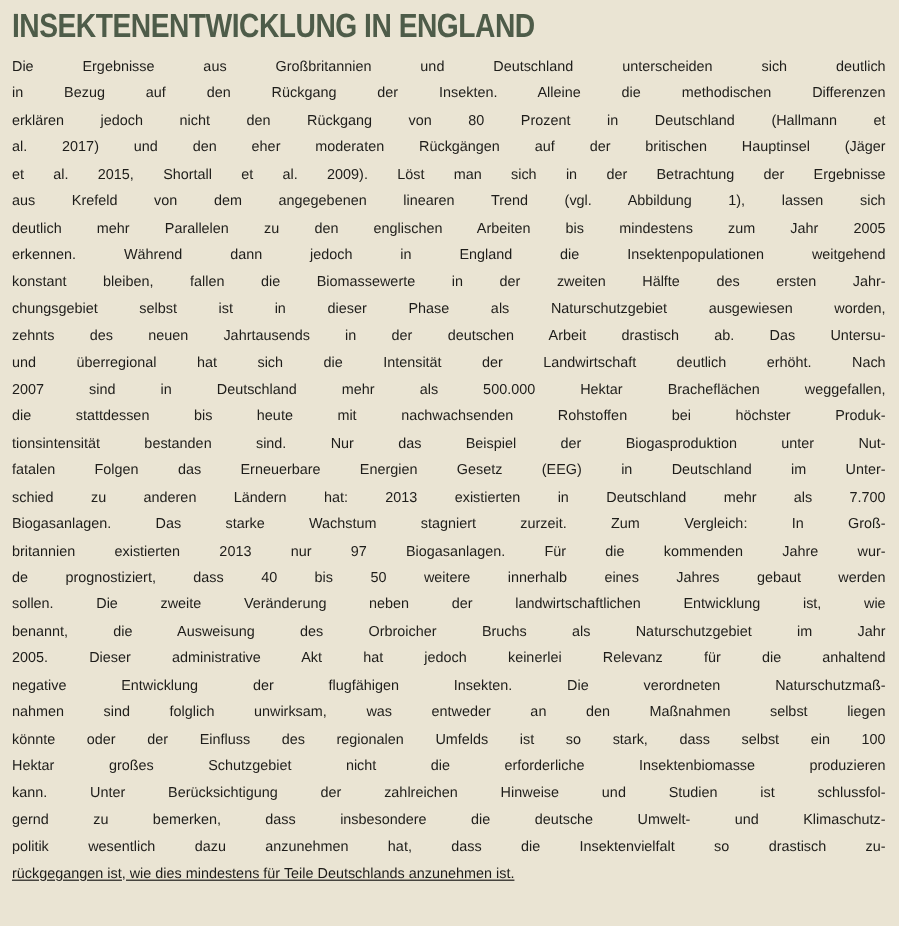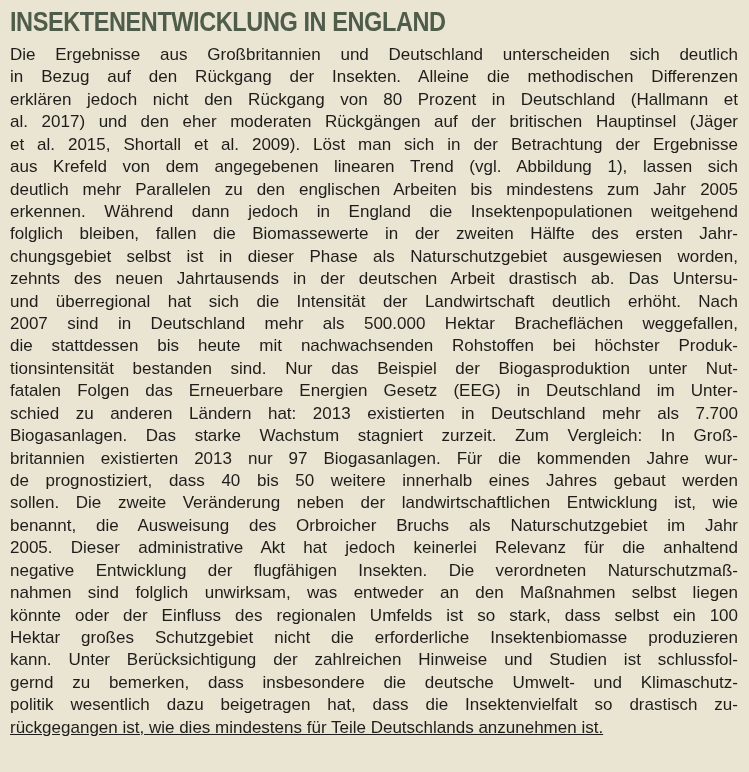--- a/index.html
+++ b/index.html
@@ -23,21 +23,21 @@
     font-weight: bold;
     letter-spacing: -0.5px;
     line-height: 33px;
     color: var(--heading, #4e5c49);
     transform: scaleX(0.84);
     transform-origin: 0 50%;
     white-space: nowrap;
   }
   .article {
     color: var(--body-text, #1e1d1a);
-    font-size: 17px;
+    font-size: 12px;
   }
   .line {
     height: 22.43px;
     line-height: 22.43px;
     text-align: justify;
     text-align-last: justify;
     overflow: hidden;
     white-space: normal;
   }
   .line.last {
@@ -53,37 +53,37 @@
   <h1 class="headline">INSEKTENENTWICKLUNG IN ENGLAND</h1>
   <div class="article">
       <div class="line"><span>Die Ergebnisse aus Großbritannien und Deutschland unterscheiden sich deutlich</span></div>
       <div class="line"><span>in Bezug auf den Rückgang der Insekten. Alleine die methodischen Differenzen</span></div>
       <div class="line"><span>erklären jedoch nicht den Rückgang von 80 Prozent in Deutschland (</span><span class="it">Hallmann et</span></div>
       <div class="line"><span class="it">al. 2017</span><span>) und den eher moderaten Rückgängen auf der britischen Hauptinsel (</span><span class="it">Jäger</span></div>
       <div class="line"><span class="it">et al. 2015, Shortall et al. 2009</span><span>). Löst man sich in der Betrachtung der Ergebnisse</span></div>
       <div class="line"><span>aus Krefeld von dem angegebenen linearen Trend (vgl. Abbildung 1), lassen sich</span></div>
       <div class="line"><span>deutlich mehr Parallelen zu den englischen Arbeiten bis mindestens zum Jahr 2005</span></div>
       <div class="line"><span>erkennen. Während dann jedoch in England die Insektenpopulationen weitgehend</span></div>
-      <div class="line"><span>folglich bleiben, fallen die Biomassewerte in der zweiten Hälfte des ersten Jahr-</span></div>
+      <div class="line"><span>konstant bleiben, fallen die Biomassewerte in der zweiten Hälfte des ersten Jahr-</span></div>
       <div class="line"><span>chungsgebiet selbst ist in dieser Phase als Naturschutzgebiet ausgewiesen worden,</span></div>
       <div class="line"><span>zehnts des neuen Jahrtausends in der deutschen Arbeit drastisch ab. Das Untersu-</span></div>
       <div class="line"><span>und überregional hat sich die Intensität der Landwirtschaft deutlich erhöht. Nach</span></div>
       <div class="line"><span>2007 sind in Deutschland mehr als 500.000 Hektar Bracheflächen weggefallen,</span></div>
       <div class="line"><span>die stattdessen bis heute mit nachwachsenden Rohstoffen bei höchster Produk-</span></div>
       <div class="line"><span>tionsintensität bestanden sind. Nur das Beispiel der Biogasproduktion unter Nut-</span></div>
       <div class="line"><span>fatalen Folgen das Erneuerbare Energien Gesetz (EEG) in Deutschland im Unter-</span></div>
       <div class="line"><span>schied zu anderen Ländern hat: 2013 existierten in Deutschland mehr als 7.700</span></div>
       <div class="line"><span>Biogasanlagen. Das starke Wachstum stagniert zurzeit. Zum Vergleich: In Groß-</span></div>
       <div class="line"><span>britannien existierten 2013 nur 97 Biogasanlagen. Für die kommenden Jahre wur-</span></div>
       <div class="line"><span>de prognostiziert, dass 40 bis 50 weitere innerhalb eines Jahres gebaut werden</span></div>
       <div class="line"><span>sollen. Die zweite Veränderung neben der landwirtschaftlichen Entwicklung ist, wie</span></div>
       <div class="line"><span>benannt, die Ausweisung des Orbroicher Bruchs als Naturschutzgebiet im Jahr</span></div>
       <div class="line"><span>2005. Dieser administrative Akt hat jedoch keinerlei Relevanz für die anhaltend</span></div>
       <div class="line"><span>negative Entwicklung der flugfähigen Insekten. Die verordneten Naturschutzmaß-</span></div>
       <div class="line"><span>nahmen sind folglich unwirksam, was entweder an den Maßnahmen selbst liegen</span></div>
       <div class="line"><span>könnte oder der Einfluss des regionalen Umfelds ist so stark, dass selbst ein 100</span></div>
       <div class="line"><span>Hektar großes Schutzgebiet nicht die erforderliche Insektenbiomasse produzieren</span></div>
       <div class="line"><span>kann. Unter Berücksichtigung der zahlreichen Hinweise und Studien ist schlussfol-</span></div>
       <div class="line"><span>gernd zu bemerken, dass insbesondere die deutsche Umwelt- und Klimaschutz-</span></div>
-      <div class="line"><span>politik wesentlich dazu beigetragen hat, dass die Insektenvielfalt so drastisch zu-</span></div>
+      <div class="line"><span>politik wesentlich dazu anzunehmen hat, dass die Insektenvielfalt so drastisch zu-</span></div>
       <div class="line last"><span>rückgegangen ist, wie dies mindestens für Teile Deutschlands anzunehmen ist.</span></div>
     </div>
 </div>
 
 </body></html>

